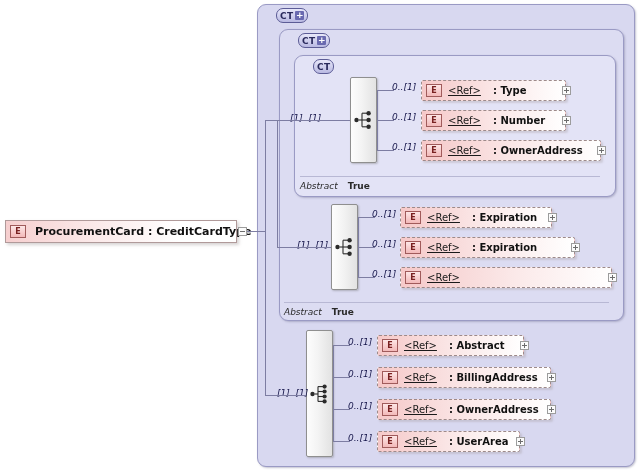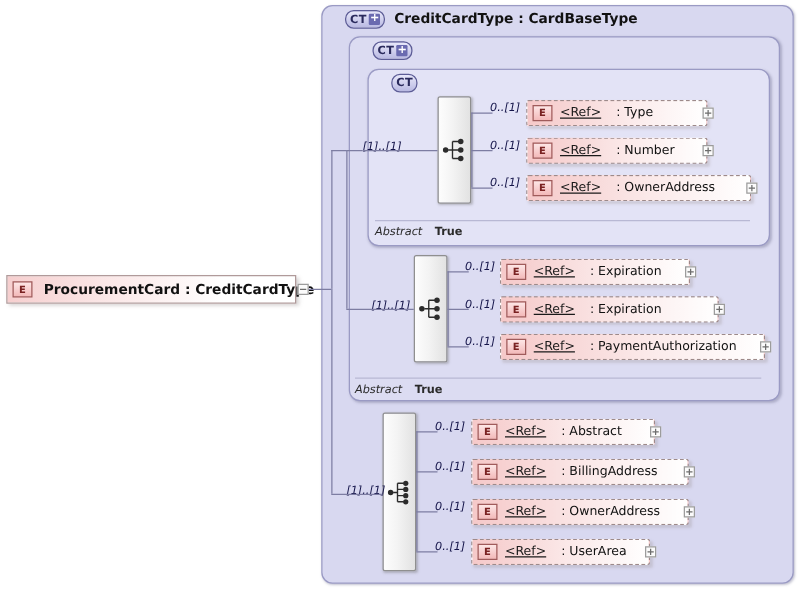--- a/index.html
+++ b/index.html
@@ -113,21 +113,21 @@
   .e-ref{
     margin-left:6px;
     font-size:10px;
     color:#1a1a1a;
     flex:0 0 auto;
     text-decoration:underline;
   }
   .e-name{
     margin-left:12px;
     font-size:10px;
-    font-weight:normal;
+    font-weight:bold;
     color:#111;
     flex:0 0 auto;
   }
 
   
   .expand{
     position:absolute;
     width:9px;height:9px;
     border:1px solid #9c9c9c;
     background:#fbfbfb;
@@ -193,21 +193,20 @@
   </div>
 
   <div class="ct-box l3" style="left:294px;top:55px;width:322px;height:142px;">
   </div>
 
   <div class="ct-header" style="left:264px;top:8px;">
     <span class="ct-badge">
       <span>CT</span>
         <span class="plusglyph">+</span>
     </span>
-    <span class="ct-title">CreditCardType : CardBaseType</span>
   </div>
 
   <div class="ct-header" style="left:286px;top:33px;">
     <span class="ct-badge">
       <span>CT</span>
         <span class="plusglyph">+</span>
     </span>
   </div>
 
   <div class="ct-header" style="left:301px;top:59px;">
@@ -318,21 +317,20 @@
     <span class="e-badge">E</span>
     <span class="e-ref">&lt;Ref&gt;</span>
     <span class="e-name">: Expiration</span>
   </div>
   <div class="expand" style="left:571px;top:243px;"></div>
 
   <div class="card" style="left:372px;top:269px;">0..[1]</div>
   <div class="el" style="left:400px;top:267px;width:212px;">
     <span class="e-badge">E</span>
     <span class="e-ref">&lt;Ref&gt;</span>
-    <span class="e-name">: PaymentAuthorization</span>
   </div>
   <div class="expand" style="left:608px;top:273px;"></div>
 
   <div class="abstract-row" style="left:284px;top:307px;">
     <span class="rule" style="width:325px;"></span>
     <span class="abstract-k">Abstract</span>
     <span class="abstract-v">True</span>
   </div>
 
   <div class="seq" style="left:306px;top:330px;height:127px;">

